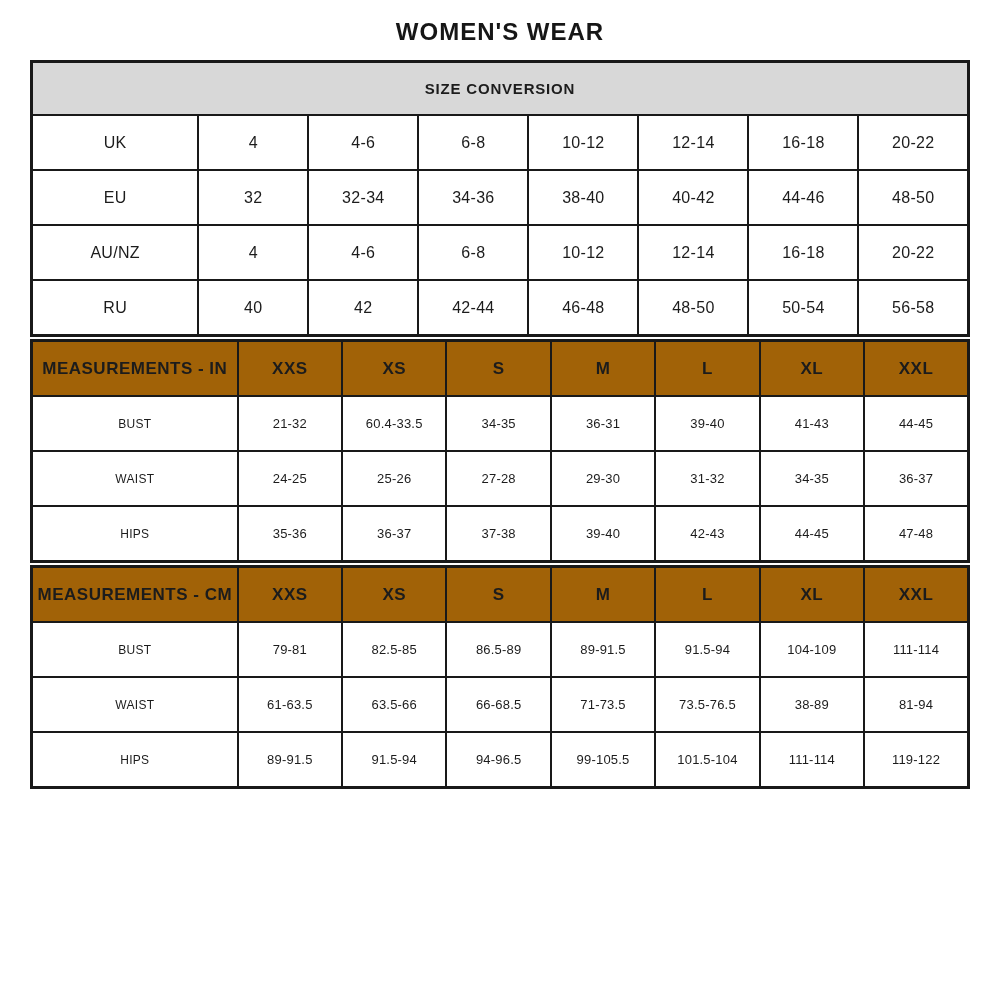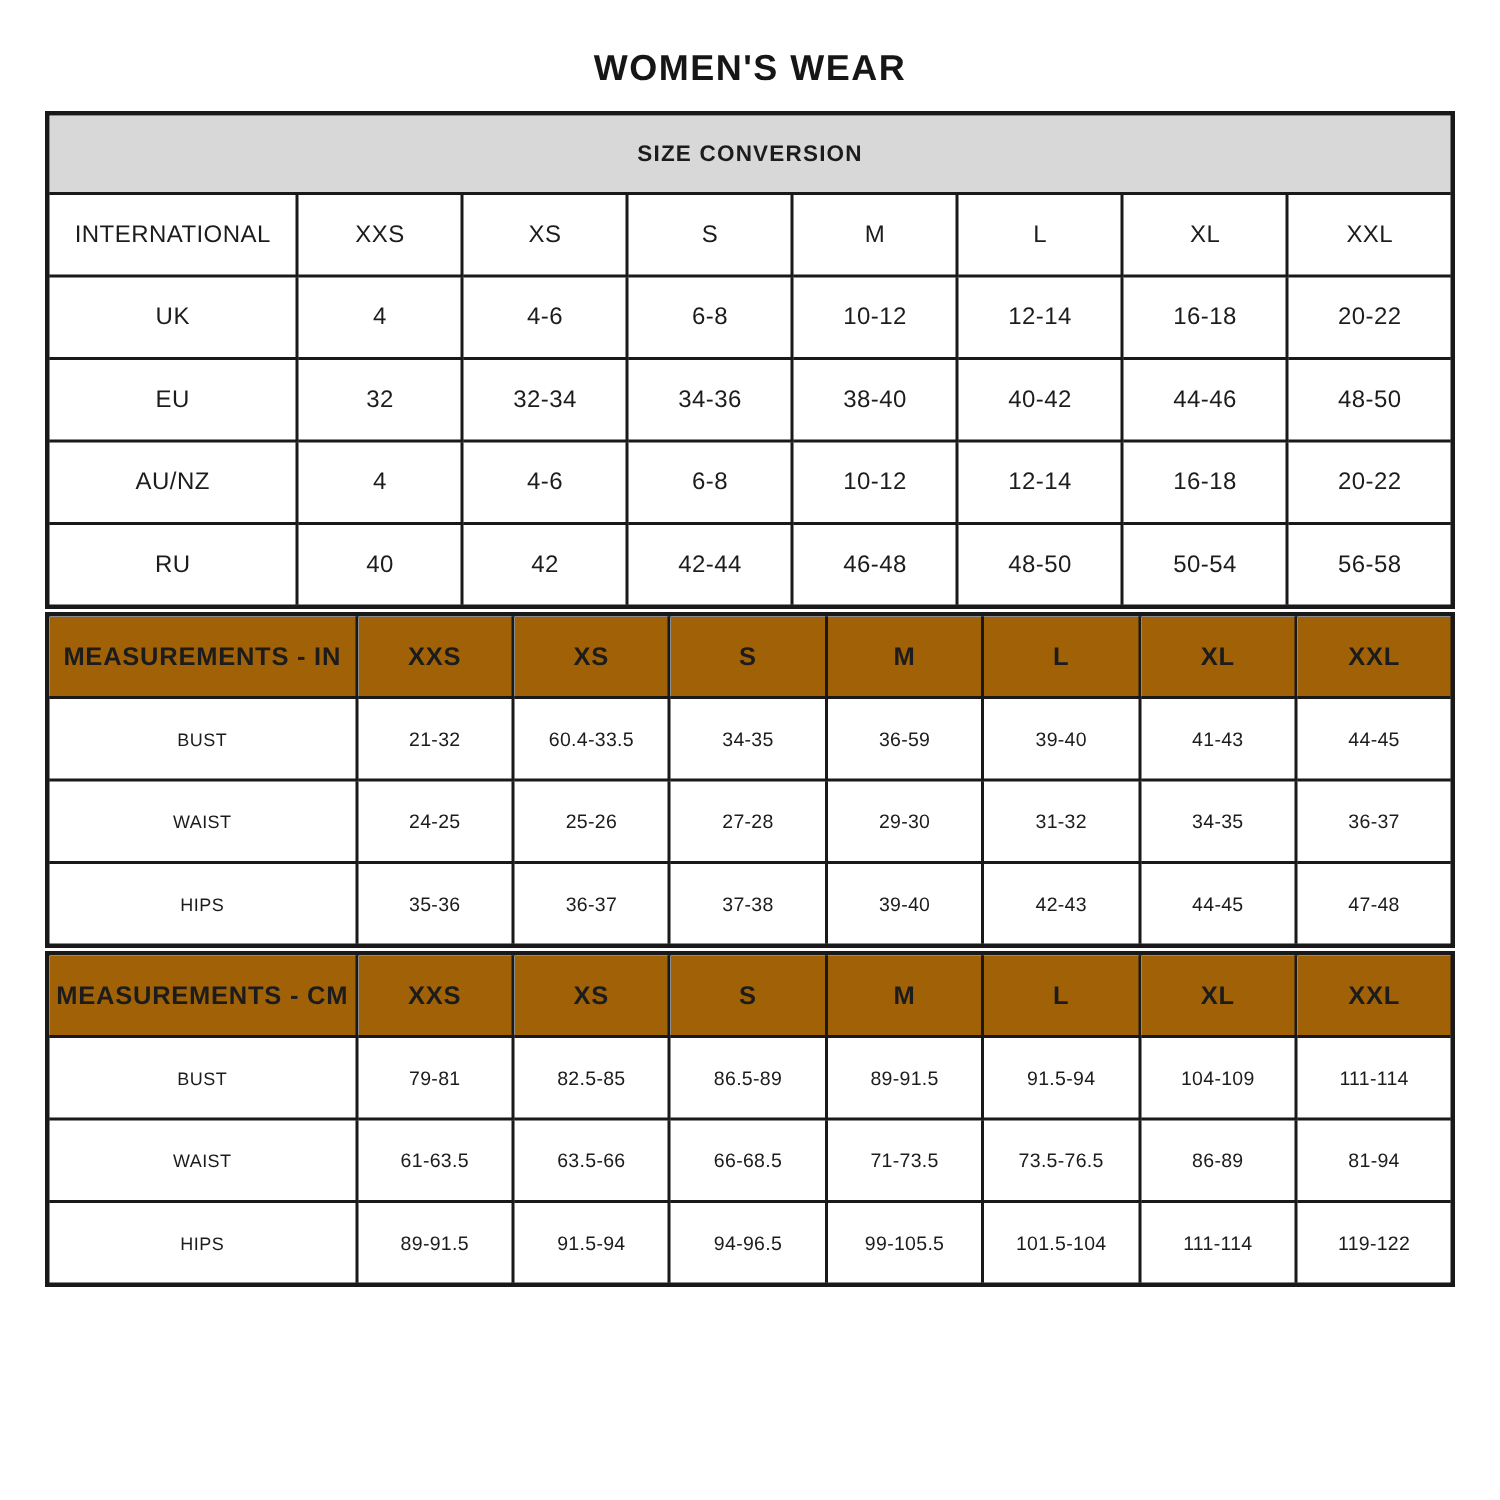--- a/index.html
+++ b/index.html
@@ -1,21 +1,21 @@
 <!DOCTYPE html>
 <html><head>
 <meta charset="utf-8">
 <style>
   html, body { margin: 0; padding: 0; background: #ffffff; }
   body {
     width: 1000px; height: 1000px;
     font-family: "Liberation Sans", sans-serif;
     color: #1c1c1c;
   }
-  .page { width: 1000px; height: 1000px; box-sizing: border-box; padding-top: 28px; }
+  .page { width: 1000px; height: 1000px; box-sizing: border-box; padding-top: 14px; }
   .title {
     text-align: center; font-size: 24px; font-weight: 700;
     letter-spacing: 1px; margin: 4px 0 14px 0; color: #161616;
   }
   table.tbl {
     border-collapse: collapse; width: 940px; margin: 0 auto 2px auto;
     table-layout: fixed; border: 3px solid #191919;
   }
   .tbl td {
     border: 2px solid #191919; text-align: center; vertical-align: middle;
@@ -49,30 +49,20 @@
         <col style="width:11.743%">
         <col style="width:11.743%">
       <col style="width:11.743%">
         <col style="width:11.743%">
         <col style="width:11.743%">
       <col style="width:11.743%">
     </colgroup>
     <tbody>
       <tr class="band">
         <td colspan="8">SIZE CONVERSION</td>
-      </tr>
-      <tr>
-        <td>INTERNATIONAL</td>
-        <td>XXS</td>
-        <td>XS</td>
-        <td>S</td>
-        <td>M</td>
-        <td>L</td>
-        <td>XL</td>
-        <td>XXL</td>
       </tr>
       <tr>
         <td>UK</td>
         <td>4</td>
         <td>4-6</td>
         <td>6-8</td>
         <td>10-12</td>
         <td>12-14</td>
         <td>16-18</td>
         <td>20-22</td>
@@ -130,21 +120,21 @@
         <td>M</td>
         <td>L</td>
         <td>XL</td>
         <td>XXL</td>
       </tr>
       <tr>
         <td class="lbl">BUST</td>
         <td class="val">21-32</td>
         <td class="val">60.4-33.5</td>
         <td class="val">34-35</td>
-        <td class="val">36-59</td>
+        <td class="val">36-31</td>
         <td class="val">39-40</td>
         <td class="val">41-43</td>
         <td class="val">44-45</td>
       </tr>
       <tr>
         <td class="lbl">WAIST</td>
         <td class="val">24-25</td>
         <td class="val">25-26</td>
         <td class="val">27-28</td>
         <td class="val">29-30</td>
@@ -197,21 +187,21 @@
         <td class="val">104-109</td>
         <td class="val">111-114</td>
       </tr>
       <tr>
         <td class="lbl">WAIST</td>
         <td class="val">61-63.5</td>
         <td class="val">63.5-66</td>
         <td class="val">66-68.5</td>
         <td class="val">71-73.5</td>
         <td class="val">73.5-76.5</td>
-        <td class="val">86-89</td>
+        <td class="val">38-89</td>
         <td class="val">81-94</td>
       </tr>
       <tr>
         <td class="lbl">HIPS</td>
         <td class="val">89-91.5</td>
         <td class="val">91.5-94</td>
         <td class="val">94-96.5</td>
         <td class="val">99-105.5</td>
         <td class="val">101.5-104</td>
         <td class="val">111-114</td>

